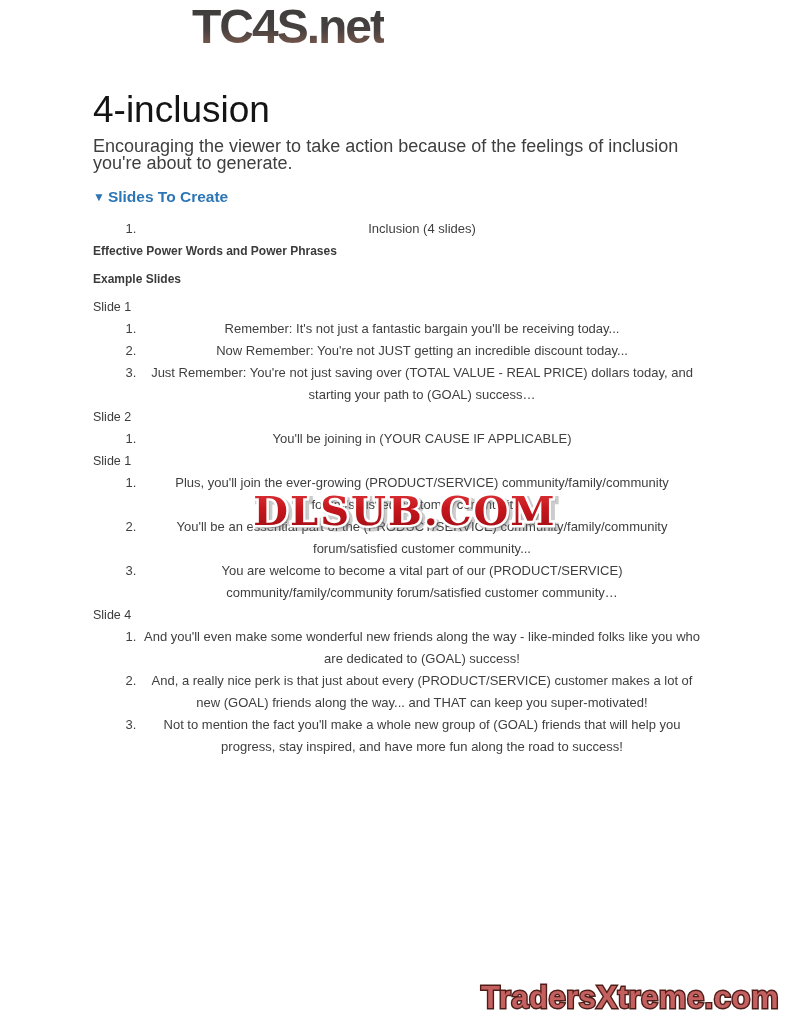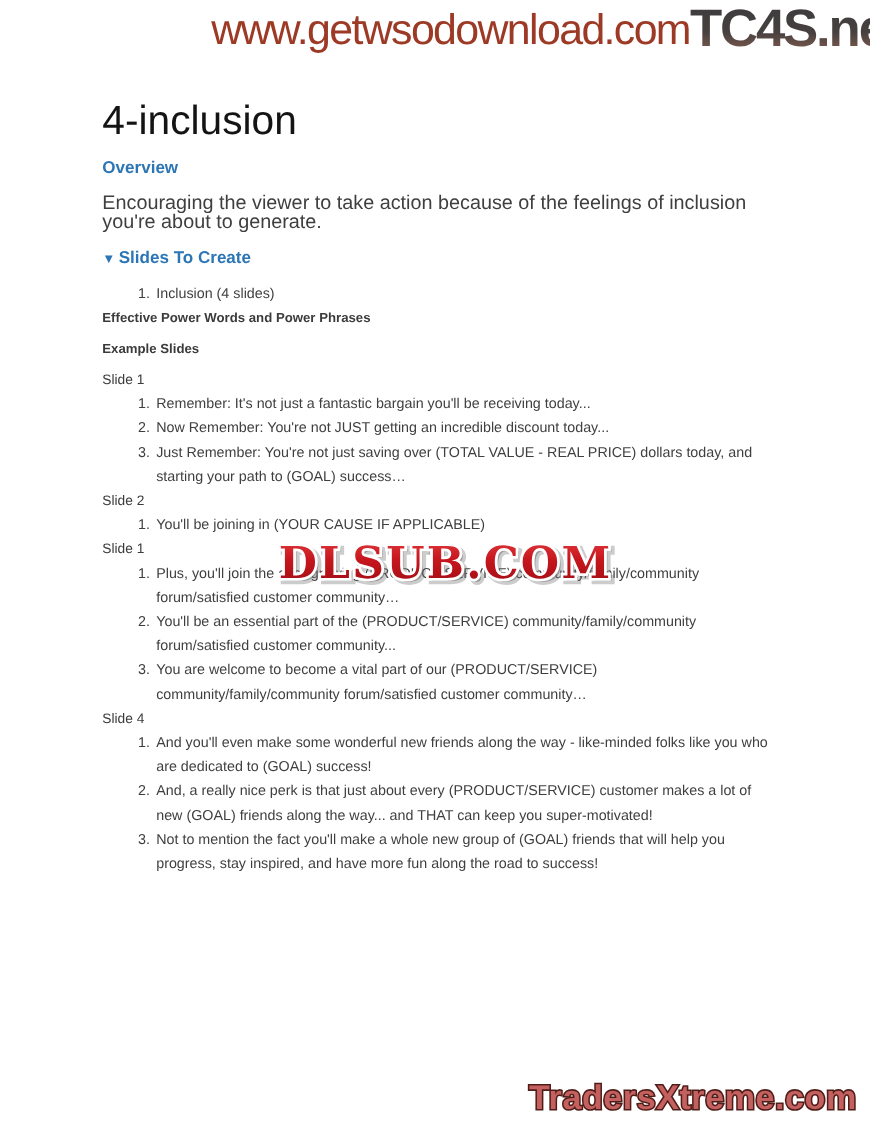--- a/index.html
+++ b/index.html
@@ -28,21 +28,21 @@
   
   .content { position:absolute; left:93px; top:95px; width:618px; color:#3f3f3f; }
   .doc-title { font-size:37px; line-height:30px; font-weight:400; color:#141414; letter-spacing:0; }
   .h-blue { font-size:15.5px; line-height:20px; font-weight:700; color:#2d76b5; }
   .h-blue.overview { margin-top:18px; }
   .h-blue.slides { margin-top:15px; display:flex; align-items:center; }
   .tri { font-size:12px; margin-right:3px; color:#2d76b5; }
   .overview-text { margin-top:13px; font-size:18px; line-height:17px; color:#3f3f3f; }
   ol.doc-list { margin:0; padding-left:47px; font-size:13px; line-height:22px; color:#3f3f3f; }
   ol.doc-list.single { margin-top:11px; }
-  ol.doc-list li { padding-left:2px; max-width:562px; }
+  ol.doc-list li { padding-left:2px; max-width:562px;text-align:center; }
   .h-bold { font-size:12px; line-height:20px; font-weight:700; color:#3b3b3b; }
   .h-bold.power { margin-top:1px; }
   .h-bold.example { margin-top:8px; }
   .slide-label { font-size:12.5px; line-height:22px; font-weight:400; color:#3b3b3b; }
   .slide-label.first { margin-top:7px; }
 
   
   .wm-middle { position:absolute; left:250px; top:489px; z-index:5; }
   .dlsub-shadow {
     font-family:"DejaVu Serif", serif; font-weight:bold; font-size:40px; letter-spacing:2px;
@@ -63,29 +63,27 @@
     font-family:"Liberation Sans", sans-serif; font-weight:bold; font-size:31px; letter-spacing:0.5px;
     fill:#c4605f; stroke:#4e1d17; stroke-width:2.8; paint-order:stroke;
   }
 </style>
 </head>
 <body>
 
 <div class="page">
 
   <div class="header">
-    <span class="header-red">www.getwsodownload.com</span>
     <span class="header-logo">TC4S.net</span>
   </div>
 
   <div class="content">
 
     <h1 class="doc-title">4-inclusion</h1>
 
-    <h2 class="h-blue overview">Overview</h2>
 
     <p class="overview-text">Encouraging the viewer to take action because of the feelings of inclusion you're about to generate.</p>
 
     <h2 class="h-blue slides">
       <span class="tri">▼</span>
       <span>Slides To Create</span>
     </h2>
 
     <ol class="doc-list single">
       <li>Inclusion (4 slides)</li>

